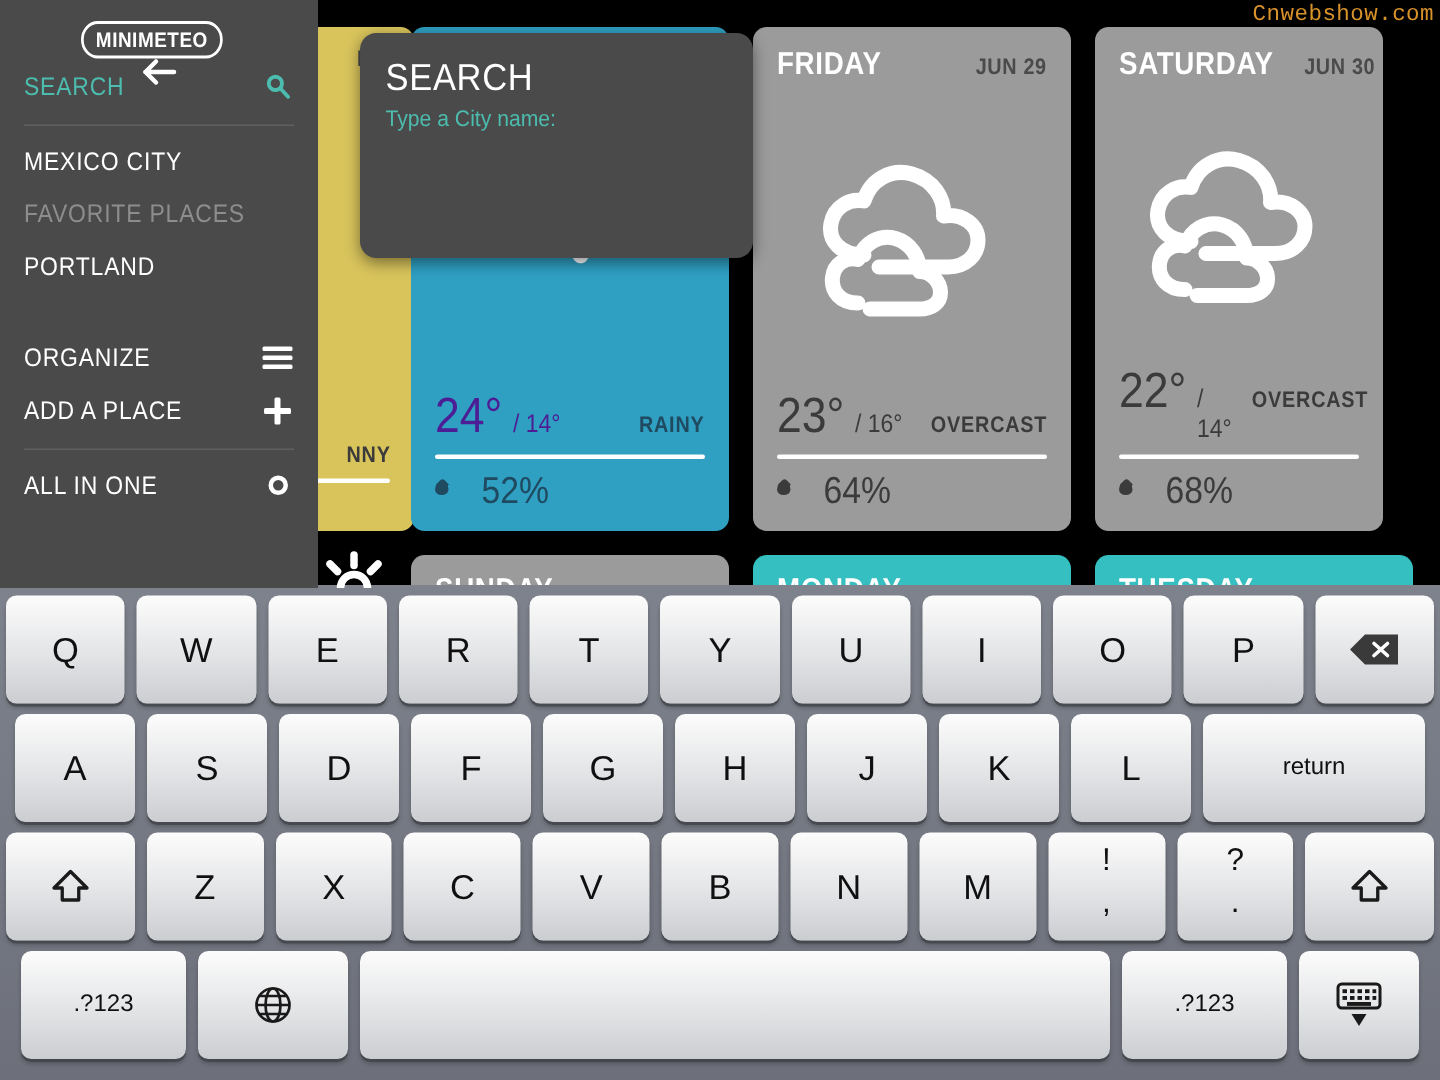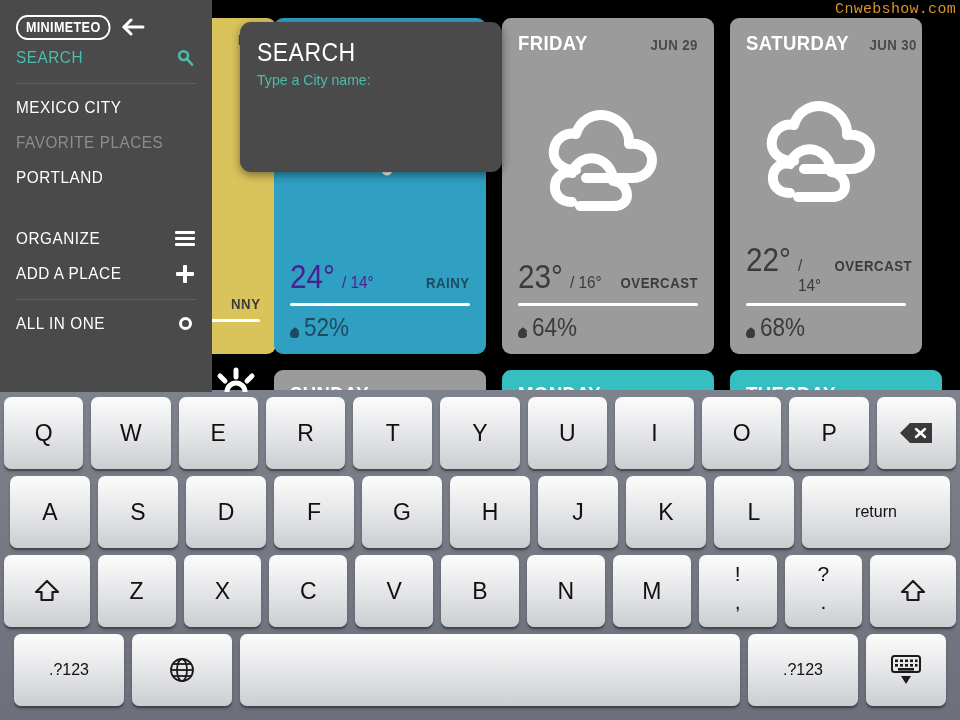--- a/index.html
+++ b/index.html
@@ -39,40 +39,40 @@
 
   .card-bottom{ margin-top:auto; }
   .temps{ display:flex; align-items:baseline; justify-content:space-between; padding-bottom:4px;}
   .t-left{ display:flex; align-items:baseline; color:#3b3b3b; }
   .card.teal .t-left,.card.teal2 .t-left{ color:#4c1d95; }
   .t-hi{ font-size:33px; font-weight:400; letter-spacing:0px; transform:scaleX(.9); transform-origin:left center;}
   .t-lo{ font-size:17px; font-weight:400; margin-left:2px; transform:scaleX(.9); transform-origin:left center;}
   .t-cond{ font-size:15px; letter-spacing:.6px; color:#3b3b3b; font-weight:700; transform:scaleX(.88); transform-origin:right center;}
   .card.teal .t-cond,.card.teal2 .t-cond{ color:#1f4a60; }
   .rule{ height:3px; background:#ffffff; border-radius:2px; margin:3px 0 7px 0; }
-  .hum{ display:flex; align-items:flex-end; color:#3b3b3b; }
+  .hum{ display:flex; align-items:center; color:#3b3b3b;gap:17px; }
   .card.teal .hum,.card.teal2 .hum{ color:#1f4a60; }
   .drop{ width:9px; height:13px; margin-right:5px; position:relative; }
   .drop::before{
     content:""; position:absolute; left:0; top:0; width:9px; height:9px;
     background:currentColor; border-radius:50% 50% 50% 50%/60% 60% 40% 40%;
     transform:rotate(0deg);
   }
   .drop::after{
     content:""; position:absolute; left:1.5px; top:-1px; width:6px;height:6px;
     background:currentColor; transform:rotate(45deg); border-radius:2px 0 0 0;
   }
   .hum-val{ font-size:25px; font-weight:400; transform:scaleX(.9); transform-origin:left center;}
 
   
   .sidebar{
     position:absolute; left:0; top:0; width:212px; height:392px;
     background:#4a4a4a; z-index:30; padding:14px 16px 0 16px;
   }
-  .logo-row{ display:flex; align-items:center; height:26px;}
+  .logo-row{ display:flex; align-items:center; height:26px;flex-direction:column;}
   .logo{
     border:2px solid #fff; border-radius:13px; color:#fff;
     font-size:14px; font-weight:700; letter-spacing:.4px;
     padding:2px 9px 3px 9px; transform:scaleX(.9); transform-origin:left center;
   }
   .back-arrow{ width:24px; height:18px; position:relative; cursor:pointer;}
   .sb-row{
     display:flex; align-items:center; justify-content:space-between;
     height:35px; cursor:pointer;
   }

